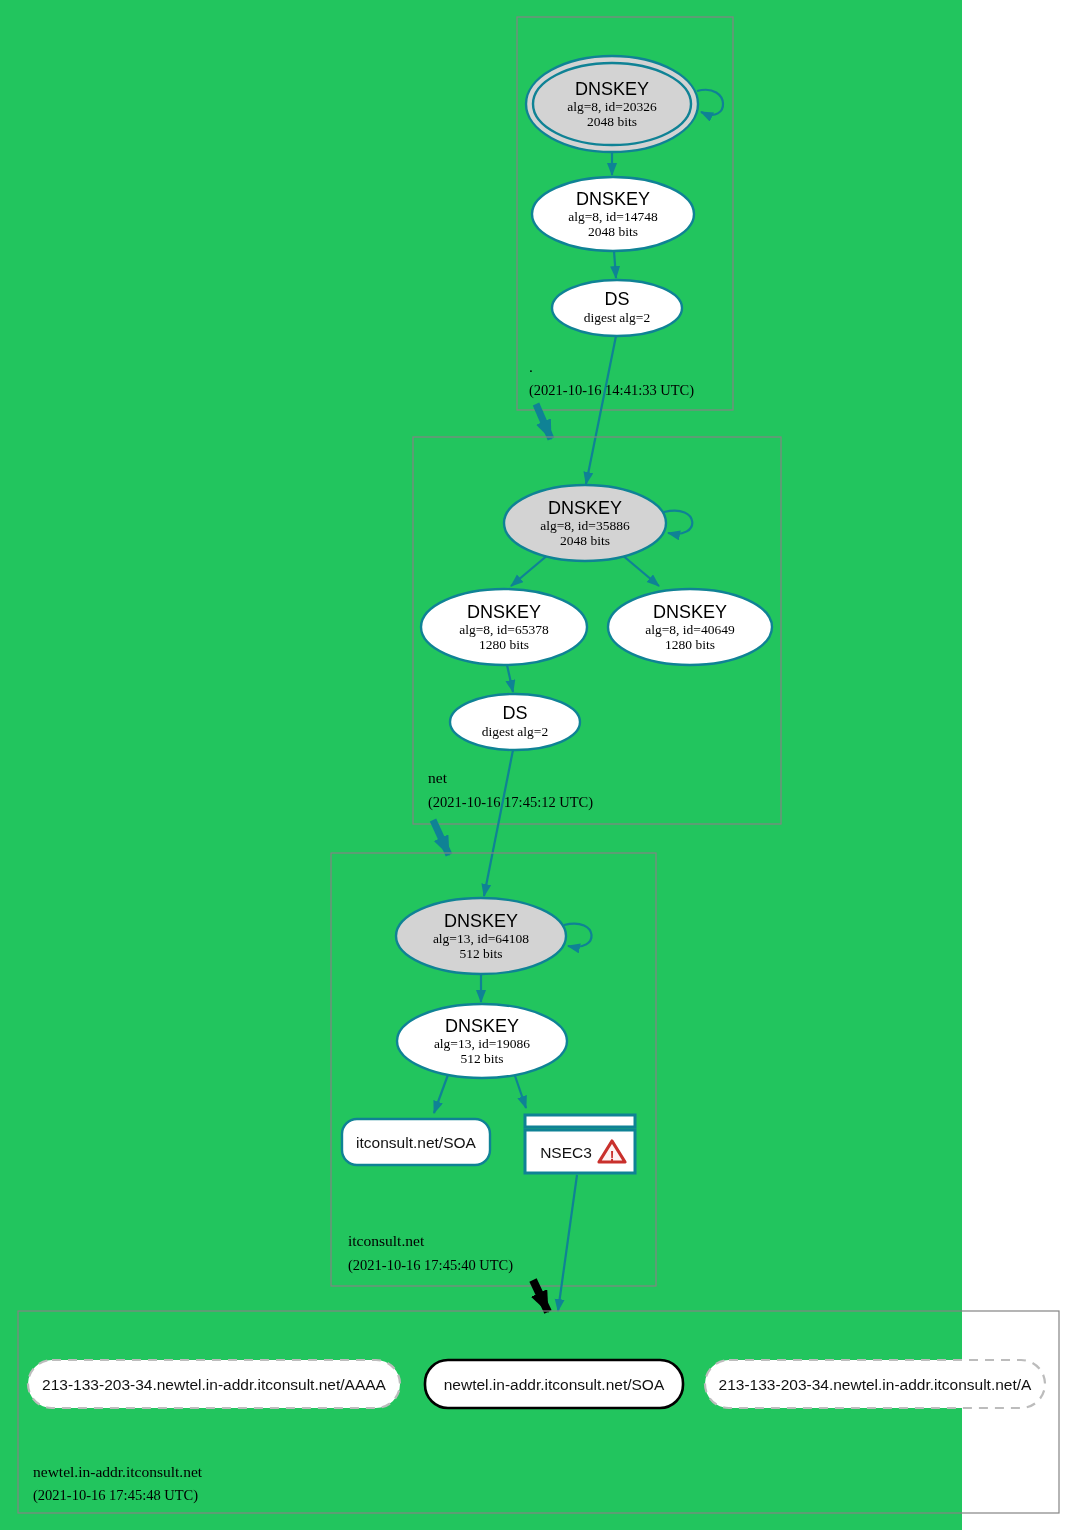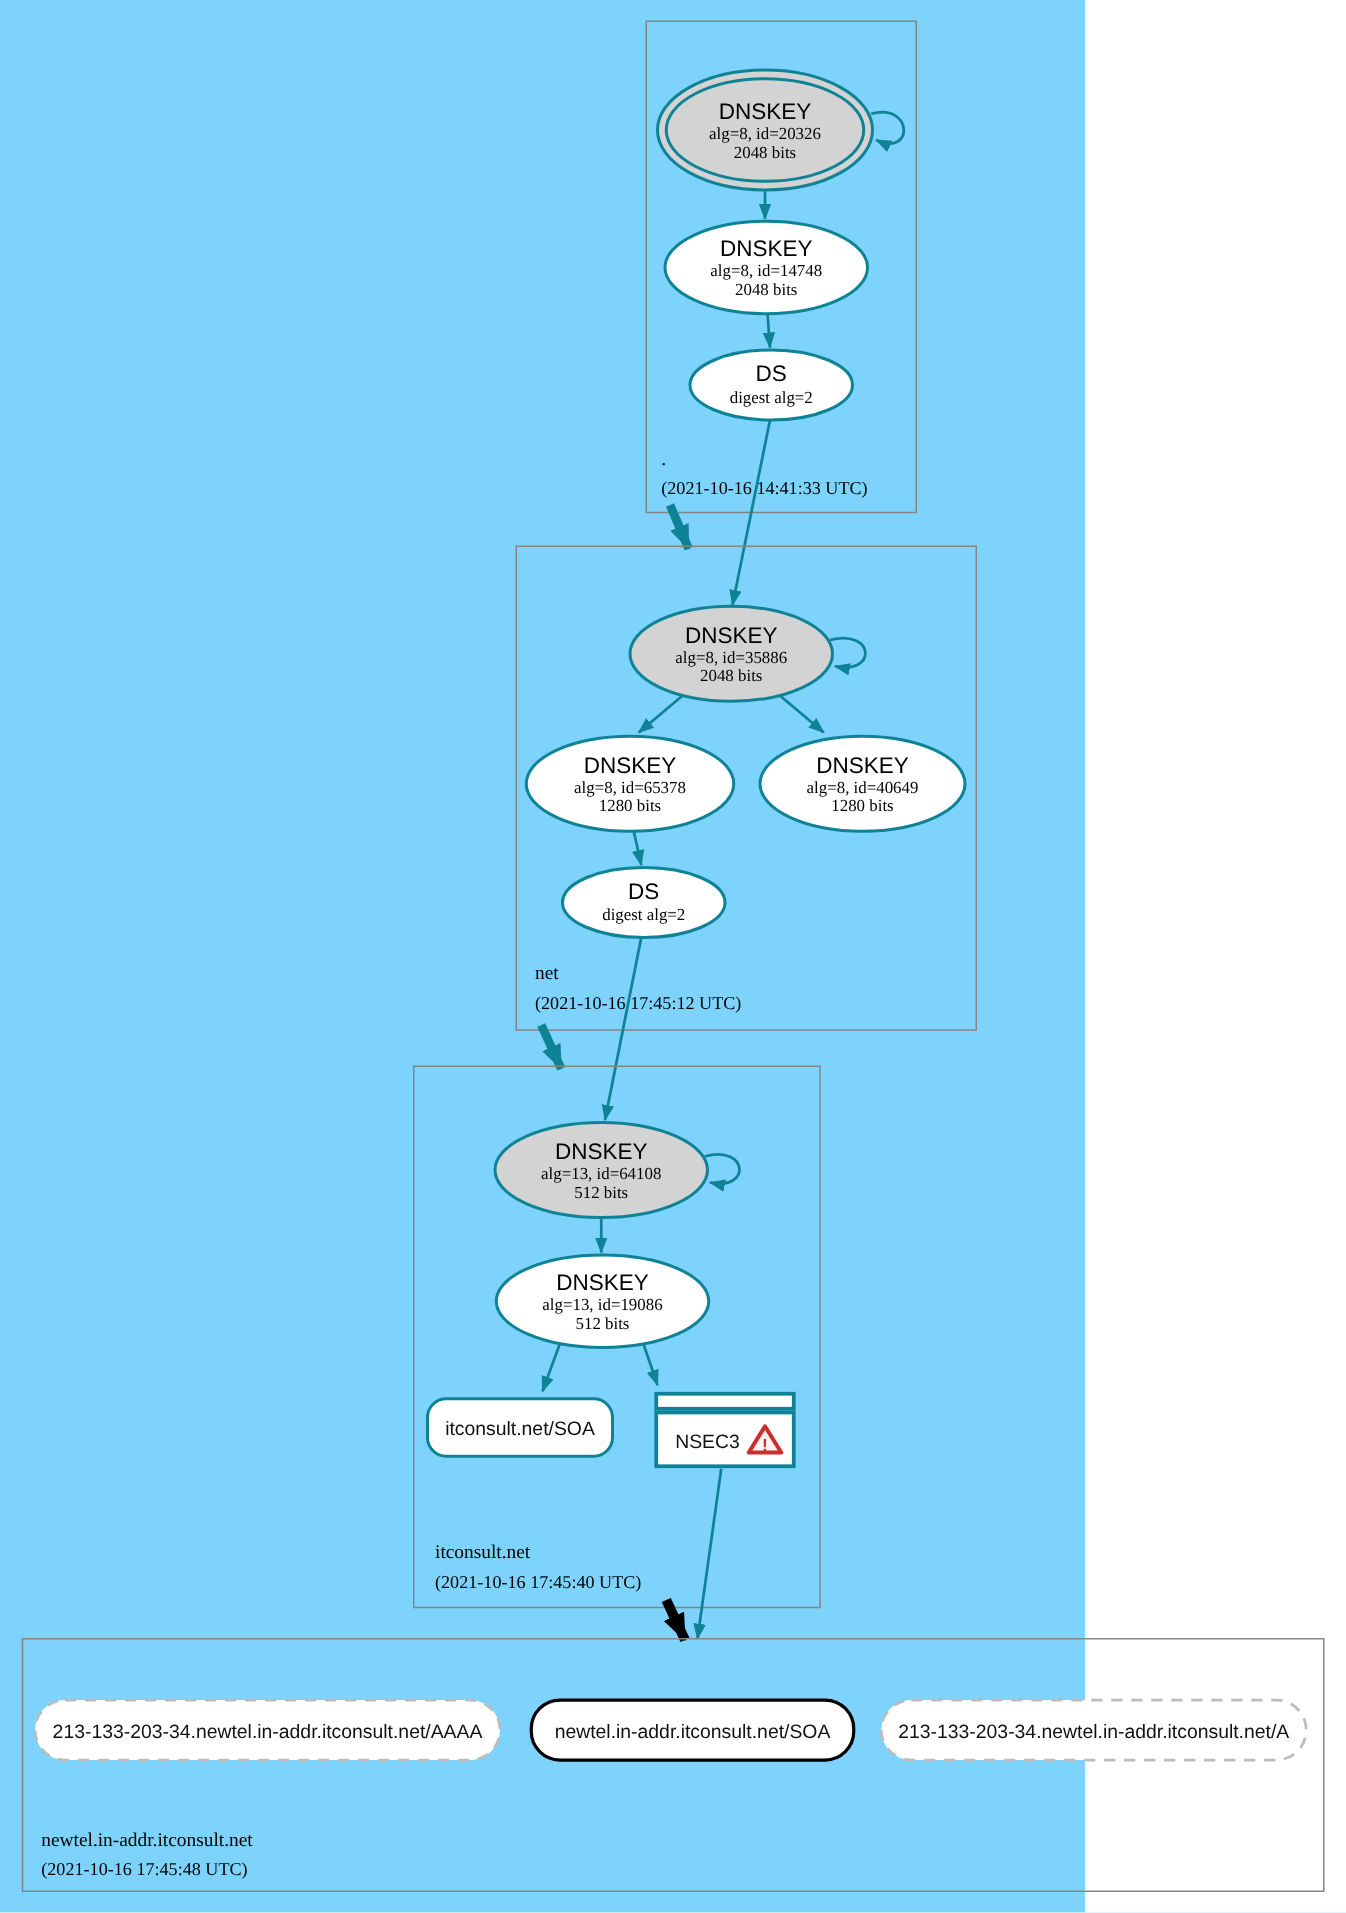--- a/index.html
+++ b/index.html
@@ -1,16 +1,16 @@
 <!DOCTYPE html>
 <html style="--accent-teal: #0f8295; --node-gray-fill: #d3d3d3; --warning-red: #c9302c; --insecure-black: #000000; --box-border-gray: #848484; --dashed-border-gray: #bcbcbc;"><head>
 <meta charset="utf-8">
 <style>
   html,body{margin:0;padding:0;background:#ffffff;}
-  .page{width:868px;height:1530px;position:relative;background:#7dd3fc;font-family:"Liberation Serif",serif;}
+  .page{width:962px;height:1530px;position:relative;background:#22c55e;font-family:"Liberation Serif",serif;}
   svg{display:block;}
   .zone-box{fill:none;stroke:var(--box-border-gray);stroke-width:1.2;}
   .node-ellipse{fill:#ffffff;stroke:var(--accent-teal);stroke-width:2.4;}
   .node-ellipse.gray{fill:var(--node-gray-fill);}
   .node-ellipse.thin{fill:none;}
   .edge{stroke:var(--accent-teal);stroke-width:2.2;fill:none;}
   .edge-thick{stroke:var(--accent-teal);stroke-width:7;fill:none;}
   .edge-black{stroke:var(--insecure-black);stroke-width:8;fill:none;}
   .ah-t{fill:var(--accent-teal);}
   .ah-b{fill:var(--insecure-black);}

